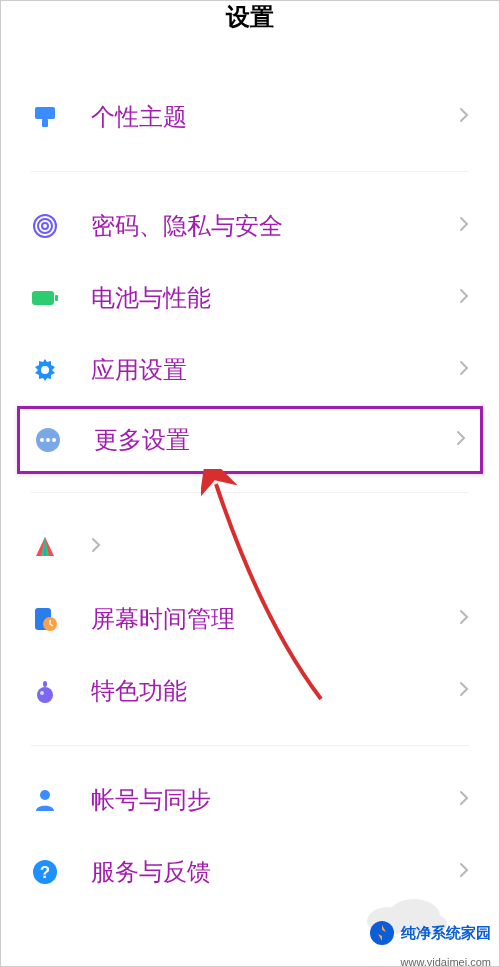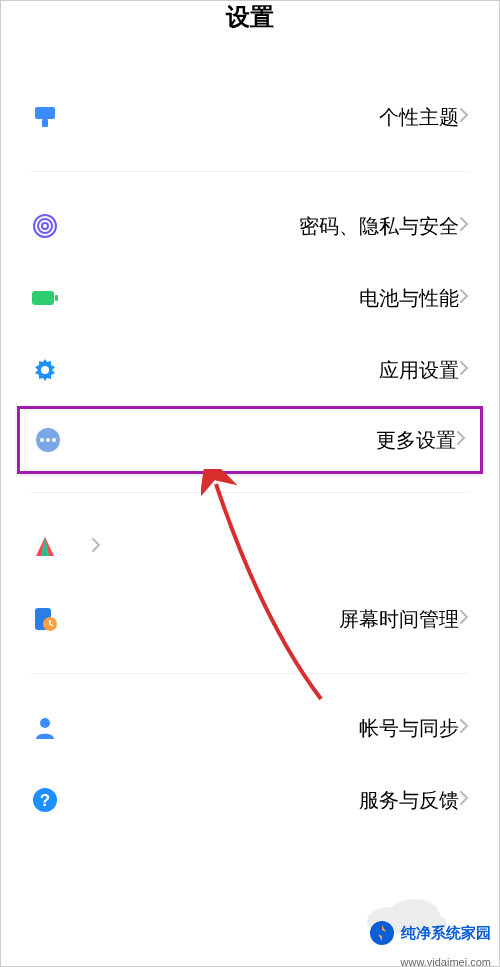--- a/index.html
+++ b/index.html
@@ -46,23 +46,22 @@
       width: 28px;
       height: 28px;
       flex: 0 0 28px;
       margin-right: 32px;
       display: flex;
       align-items: center;
       justify-content: center;
     }
     .item-label {
       flex: 1;
-      font-size: 20px;
-      color: #000000;
-      text-align: right;
+      font-size: 24px;
+      color: #a21caf;
     }
     .chevron {
       flex: 0 0 auto;
       color: #b8b8b8;
     }
     .arrow-annotation {
       position: absolute;
       left: 200px;
       top: 468px;
       pointer-events: none;
@@ -214,20 +213,35 @@
         </svg>
     </span>
     <span class="item-label">屏幕时间管理</span>
     <span class="chevron">
       <svg width="10" height="16" viewBox="0 0 10 16">
           <path d="M2 2 L8 8 L2 14" stroke="#b8b8b8" stroke-width="2" fill="none" stroke-linecap="round"></path>
         </svg>
     </span>
   </div>
 
+  <div class="item">
+    <span class="icon-wrap">
+      <svg width="26" height="26" viewBox="0 0 26 26">
+          <circle cx="13" cy="17" r="8" fill="#7b68ee"></circle>
+          <rect x="11" y="3" width="4" height="6" rx="2" fill="#7b68ee"></rect>
+          <circle cx="10" cy="15" r="2" fill="#fff" opacity="0.7"></circle>
+        </svg>
+    </span>
+    <span class="item-label">特色功能</span>
+    <span class="chevron">
+      <svg width="10" height="16" viewBox="0 0 10 16">
+          <path d="M2 2 L8 8 L2 14" stroke="#b8b8b8" stroke-width="2" fill="none" stroke-linecap="round"></path>
+        </svg>
+    </span>
+  </div>
 
   <div class="group-divider"></div>
 
   <div class="item">
     <span class="icon-wrap">
       <svg width="26" height="26" viewBox="0 0 26 26">
           <circle cx="13" cy="8" r="5" fill="#3a8cff"></circle>
           <path d="M4 24 C4 17 22 17 22 24 Z" fill="#3a8cff"></path>
         </svg>
     </span>

